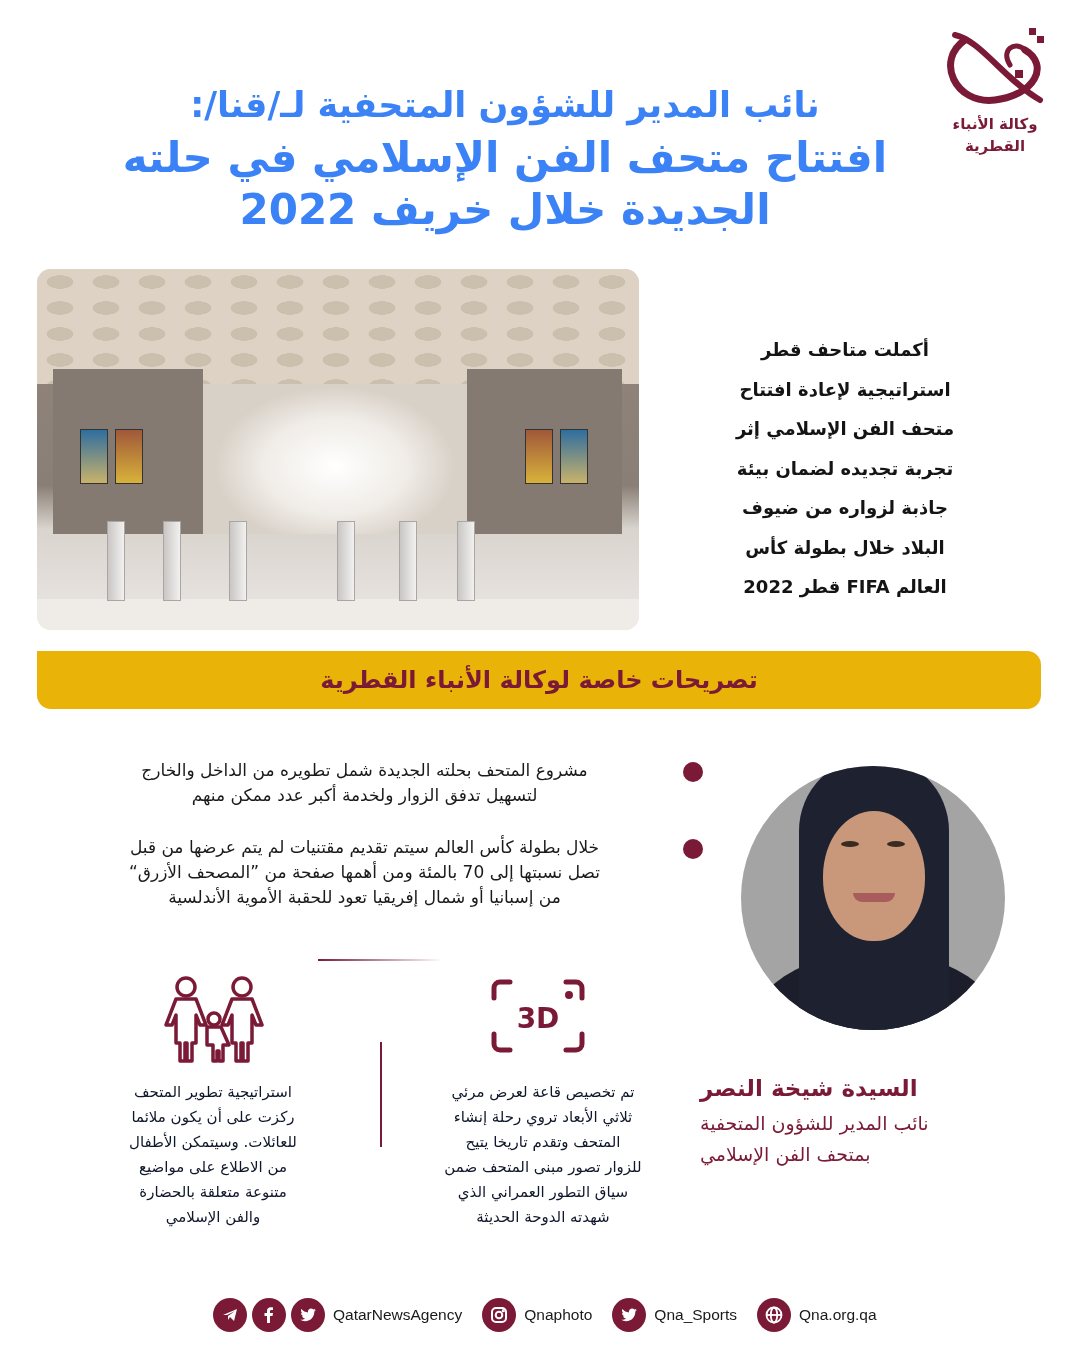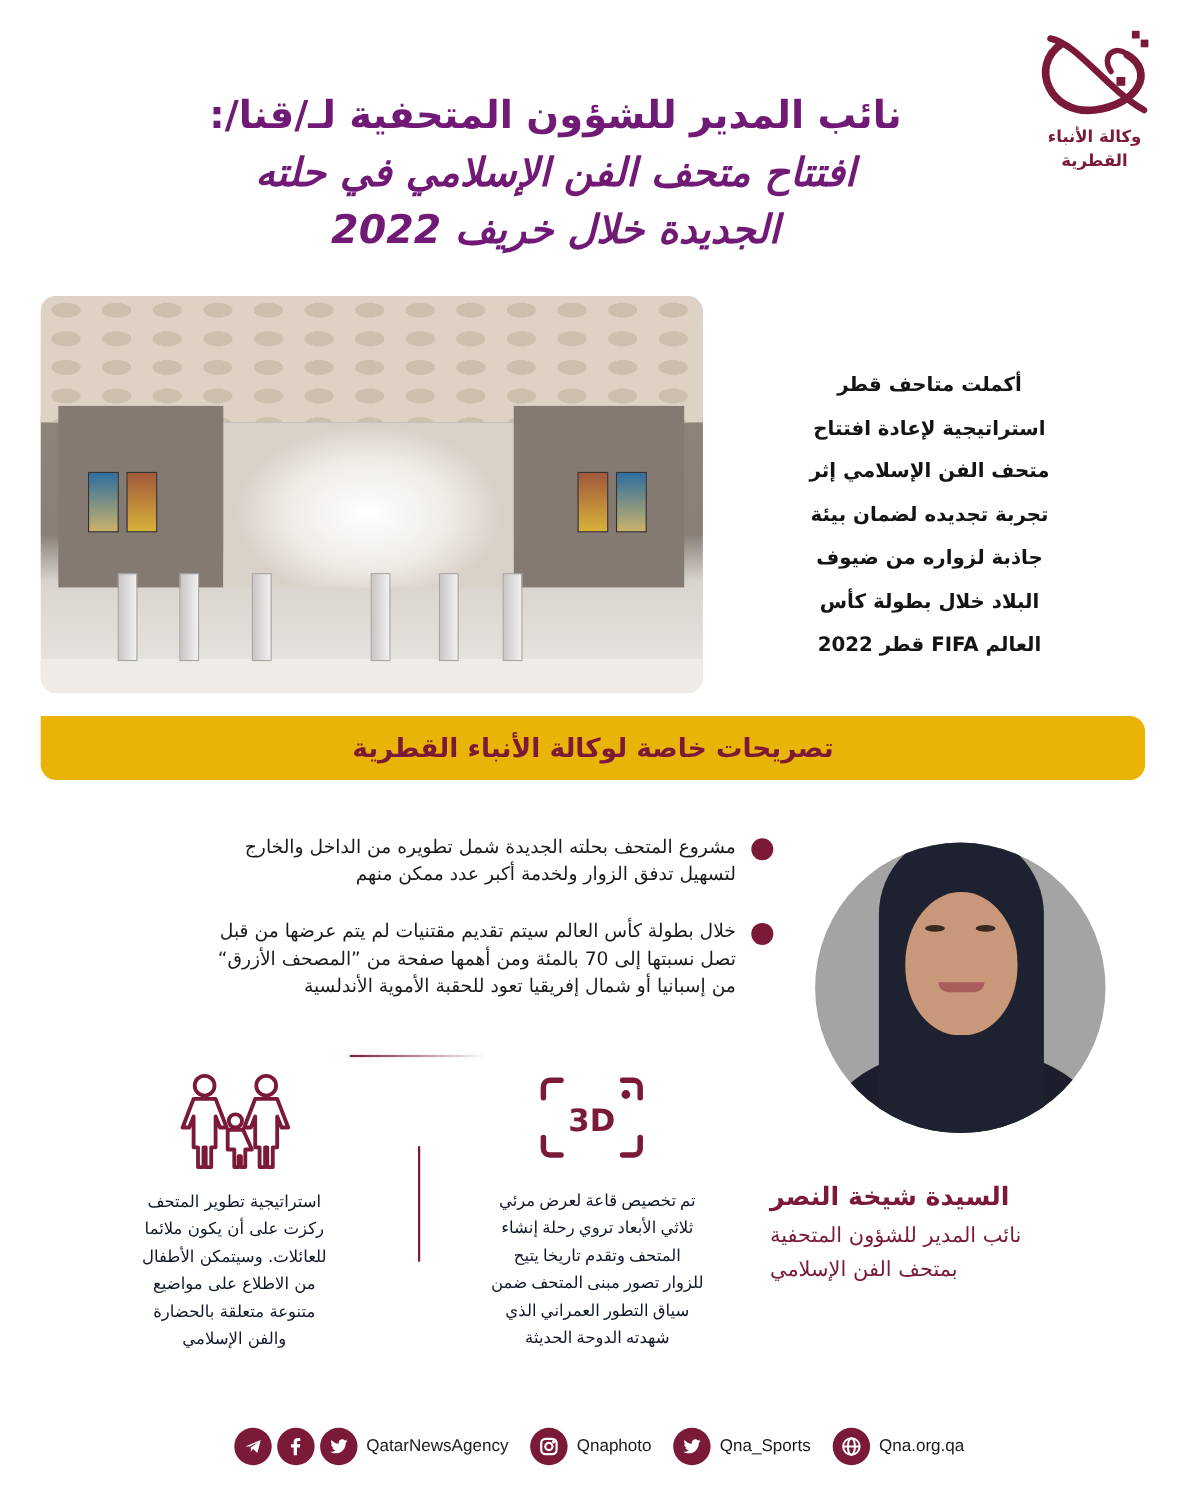--- a/index.html
+++ b/index.html
@@ -8,23 +8,23 @@
     .abs { position: absolute; }
     [dir="rtl"] { direction: rtl; unicode-bidi: embed; }
 
     
     .logo { left: 925px; top: 20px; width: 140px; height: 140px; }
     .logo-text { position: absolute; left: 0; width: 140px; text-align: center; color: #7a1a36; font-weight: bold; }
     .logo-text.l1 { top: 95px; font-size: 15px; }
     .logo-text.l2 { top: 117px; font-size: 15px; letter-spacing: 2px; }
 
     
-    .headline { left: 110px; top: 78px; width: 790px; text-align: center; color: #701a75; font-weight: bold; }
+    .headline { left: 110px; top: 78px; width: 790px; text-align: center; color: #3b82f6; font-weight: bold; }
     .headline .h1 { font-size: 35px; line-height: 54px; }
-    .headline .h2 { font-size: 36px; line-height: 52px; font-style: italic; }
+    .headline .h2 { font-size: 42px; line-height: 52px; }
 
     
     .photo { left: 37px; top: 269px; width: 602px; height: 361px; border-radius: 14px; overflow: hidden;
       background: linear-gradient(180deg, #e5dccf 0%, #d8ccbd 30%, #8e8279 31%, #8a7f76 60%, #d9d4ce 72%, #ebe7e3 100%); }
     .ceiling { position: absolute; left: 0; top: 0; width: 100%; height: 115px;
       background-color: #ddd2c4;
       background-image: radial-gradient(ellipse 22px 11px at 50% 50%, #cbbfae 60%, transparent 62%);
       background-size: 46px 26px; }
     .pillar { position: absolute; top: 100px; height: 165px; background: #857a72; }
     .pillar.left { left: 16px; width: 150px; }
@@ -37,35 +37,35 @@
 
     
     .lead { left: 660px; top: 330px; width: 370px; text-align: center; font-size: 18px; font-weight: bold; line-height: 39.5px; color: #141414; }
 
     
     .band { left: 37px; top: 651px; width: 1004px; height: 58px; background: #eab308; border-radius: 0 14px 14px 14px; }
     .band-title { position: absolute; left: 0; top: 0; width: 100%; height: 58px; line-height: 58px; text-align: center; font-size: 24px; font-weight: bold; color: #7a1a36; }
 
     
     .bullets { left: 60px; top: 758px; width: 645px; }
-    .bullet { position: relative; padding-right: 36px; text-align: right; font-size: 17px; line-height: 25px; color: #1a1a1a; margin-bottom: 27px; }
+    .bullet { position: relative; padding-right: 36px; text-align: center; font-size: 17px; line-height: 25px; color: #1a1a1a; margin-bottom: 27px; }
     .bullet .dot { position: absolute; right: 2px; top: 4px; width: 20px; height: 20px; border-radius: 50%; background: #7a1a36; }
 
     
     .hline { left: 318px; top: 959px; width: 125px; height: 2px; background: linear-gradient(90deg, #7a1a36, rgba(122,26,54,0)); }
     .vline { left: 380px; top: 1042px; width: 2px; height: 105px; background: #7a1a36; }
 
     
     .icon-family { left: 158px; top: 975px; width: 112px; height: 90px; }
     .icon-3d { left: 490px; top: 978px; width: 96px; height: 76px; }
 
     
     .caption { text-align: center; font-size: 15px; line-height: 25px; color: #0f172a; }
     .caption.left { left: 78px; top: 1080px; width: 270px; }
-    .caption.mid { left: 398px; top: 1080px; width: 290px; font-family: Liberation Serif, serif; }
+    .caption.mid { left: 398px; top: 1080px; width: 290px; }
 
     
     .portrait { left: 741px; top: 766px; width: 264px; height: 264px; border-radius: 50%; overflow: hidden; background: #a4a4a4; }
     .hijab { position: absolute; left: 58px; top: -10px; width: 150px; height: 280px; border-radius: 75px 75px 20px 20px; background: #1e2230; }
     .shoulders { position: absolute; left: -10px; top: 190px; width: 290px; height: 120px; border-radius: 140px 140px 0 0; background: #1c1f2b; }
     .face { position: absolute; left: 82px; top: 45px; width: 102px; height: 130px; border-radius: 50% 50% 48% 48%; background: #c99779; }
     .eye { position: absolute; top: 75px; width: 18px; height: 6px; border-radius: 50%; background: #3a2a22; }
     .mouth { position: absolute; left: 112px; top: 127px; width: 42px; height: 9px; border-radius: 0 0 20px 20px; background: #a85c5c; }
 
     

